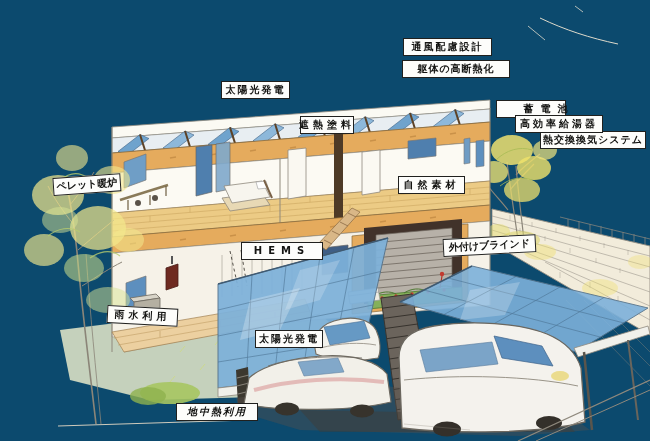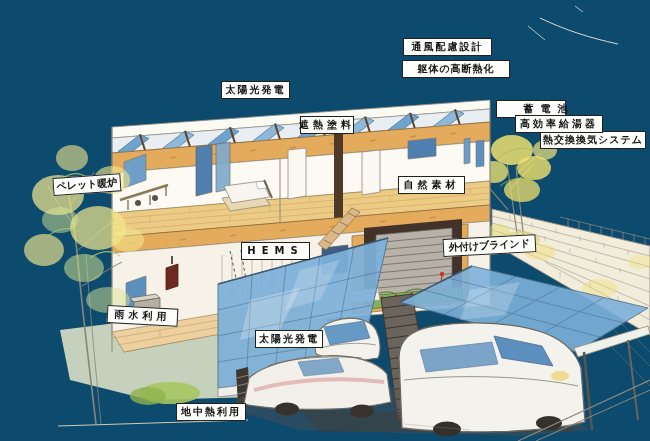--- a/index.html
+++ b/index.html
@@ -440,19 +440,19 @@
 
 <div class="lbl" style="left:403px;top:38px;width:89px;letter-spacing:2px;">通風配慮設計</div>
 <div class="lbl" style="left:402px;top:60px;width:108px;letter-spacing:1px;text-align:center;">躯体の高断熱化</div>
 <div class="lbl" style="left:221px;top:81px;width:69px;letter-spacing:2px;">太陽光発電</div>
 <div class="lbl" style="left:300px;top:80px;width:54px;letter-spacing:4px;margin-top:36px;">遮熱塗料</div>
 <div class="lbl" style="left:496px;top:100px;width:70px;letter-spacing:7px;padding-left:36px;">蓄電池</div>
 <div class="lbl" style="left:540px;top:131px;width:106px;letter-spacing:1px;">熱交換換気システム</div>
 <div class="lbl" style="left:515px;top:115px;width:88px;letter-spacing:3px;">高効率給湯器</div>
 <div class="lbl" style="left:53px;top:178px;width:68px;letter-spacing:0;transform:rotate(-4deg);">ペレット暖炉</div>
 <div class="lbl" style="left:398px;top:176px;width:67px;letter-spacing:4px;">自然素材</div>
-<div class="lbl" style="left:241px;top:242px;width:69px;letter-spacing:6px;">HEMS</div>
+<div class="lbl" style="left:241px;top:242px;width:82px;letter-spacing:6px;">HEMS</div>
 <div class="lbl" style="left:443px;top:239px;width:93px;letter-spacing:0;transform:rotate(-3deg);">外付けブラインド</div>
 <div class="lbl" style="left:107px;top:305px;width:71px;letter-spacing:4px;transform:rotate(3deg);">雨水利用</div>
 <div class="lbl" style="left:255px;top:330px;width:68px;letter-spacing:2px;">太陽光発電</div>
-<div class="lbl" style="left:176px;top:403px;width:70px;letter-spacing:2px;">地中熱利用</div>
+<div class="lbl" style="left:176px;top:403px;width:82px;letter-spacing:2px;font-style:italic;">地中熱利用</div>
 
 </div>
 
 </body></html>

